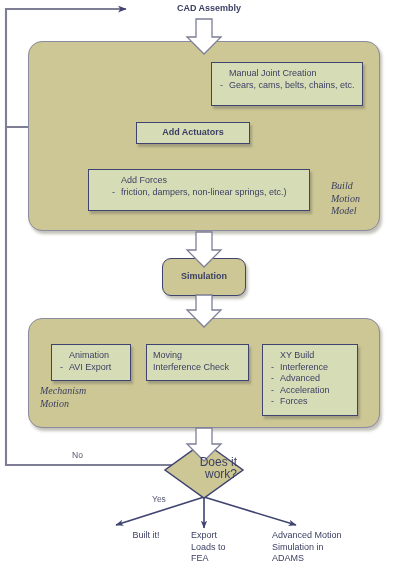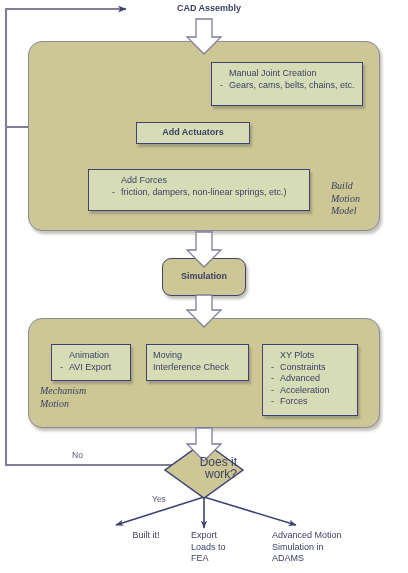--- a/index.html
+++ b/index.html
@@ -156,23 +156,23 @@
       <li>AVI Export</li>
     </ul>
   </div>
 
   <div class="node ibox pad" style="left:146px;top:344px;width:103px;height:37px;">
     <div class="txt">Moving</div>
     <div class="txt">Interference Check</div>
   </div>
 
   <div class="node ibox pad" style="left:262px;top:344px;width:96px;height:72px;">
-    <div class="txt" style="padding-left:11px;">XY Plots</div>
+    <div class="txt" style="padding-left:11px;">XY Build</div>
     <ul class="bullets txt">
-      <li>Constraints</li>
+      <li>Interference</li>
       <li>Advanced</li>
       <li>Acceleration</li>
       <li>Forces</li>
     </ul>
   </div>
 
   <div class="diamondtxt" style="left:171px;top:457px;">
     <div>Does it</div>
     <div>work?</div>
   </div>

